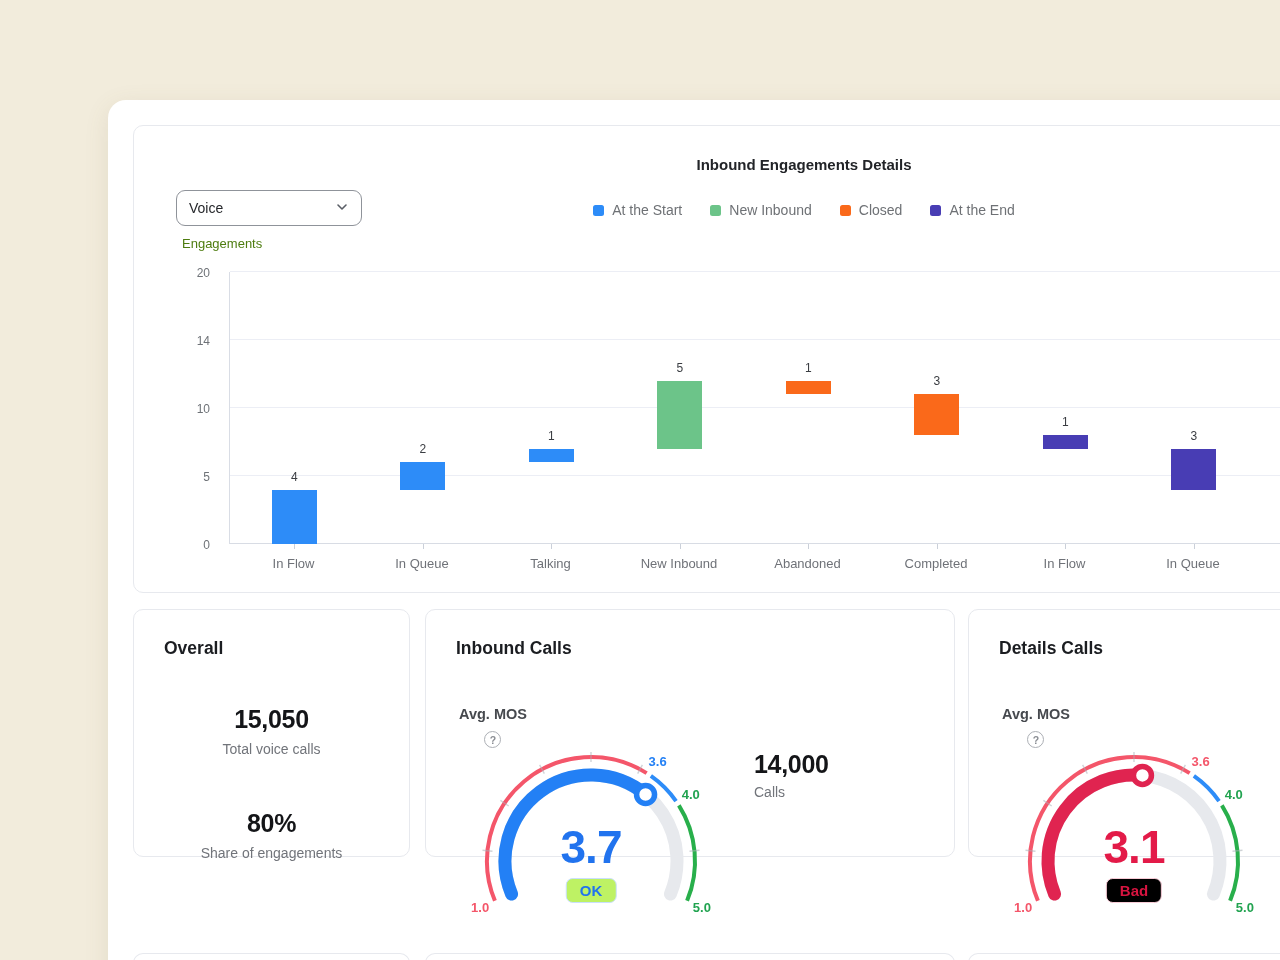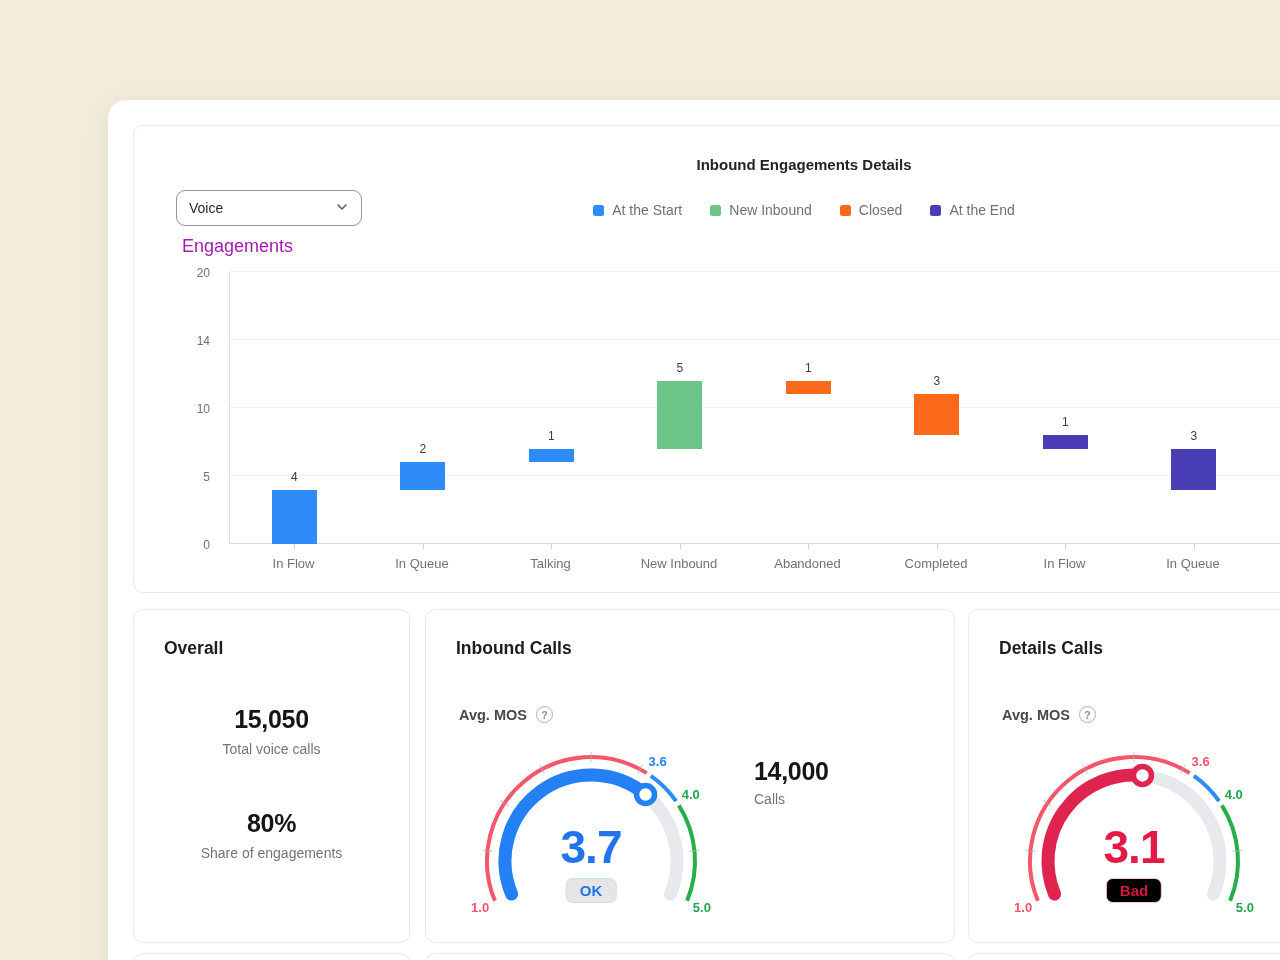--- a/index.html
+++ b/index.html
@@ -30,69 +30,69 @@
     display:flex; justify-content:center; gap:28px;
   }
   .legend-item { display:flex; align-items:center; gap:8px; font-size:14px; color:#6E7175; cursor:pointer; }
   .legend-swatch { width:11px; height:11px; border-radius:2.5px; }
   .select {
     position:absolute; left:42px; top:64px; width:186px; height:36px;
     border:1px solid #8F939A; border-radius:9px;
     display:flex; align-items:center; justify-content:space-between;
     padding:0 12px; font-size:14px; color:#26282C; cursor:pointer; background:#fff;
   }
-  .axis-title { position:absolute; left:48px; top:110px; font-size:18px; color:#a21caf; }
+  .axis-title { position:absolute; left:48px; top:110px; font-size:13px; color:#4d7c0f; }
   .plot {
     position:absolute; left:95px; top:146px; width:1230px; height:272px;
     border-left:1px solid #D9DDE5;
   }
   .gridline { position:absolute; left:0; right:0; height:1px; background:#ECEEF5; }
   .gridline.baseline { background:#D8DCE4; }
   .bar { position:absolute; }
   .bar-value { position:absolute; width:40px; text-align:center; font-size:12px; color:#3A3D42; }
   .xtickmark { position:absolute; width:1px; height:5px; top:272px; background:#CBD0D9; }
   .ylabels { position:absolute; left:36px; top:146px; width:50px; height:272px; }
   .ytick { position:absolute; right:10px; font-size:12px; color:#6E7277; }
   .xlabels { position:absolute; left:95px; top:430px; width:1230px; height:20px; }
   .xtick { position:absolute; width:129px; text-align:center; font-size:13px; color:#6F7278; }
   
-  .stat-card { top:509px; height:334px;padding-left:28px; }
+  .stat-card { top:509px; height:248px;padding-left:28px; }
   #card-overall  { left:25px;  width:277px; }
   #card-inbound  { left:317px; width:530px; }
   #card-outbound { left:860px; width:530px; }
   .card-title { position:absolute; left:30px; top:28px; font-size:17.5px; font-weight:600; color:#1B1D21; }
   .center-stats { position:absolute; left:0; top:95px; width:100%; text-align:center; }
   .big   { font-size:25px; font-weight:700; color:#141518; letter-spacing:-.3px; }
   .muted { font-size:14px; color:#71747A; margin-top:7px; }
   .gap-block { margin-top:52px; }
   .metric-head {
     position:absolute; left:33px; top:96px;
     display:flex; align-items:center; gap:9px;
-    font-size:14.5px; font-weight:700; color:#46494E;
+    font-size:14.5px; font-weight:700; color:#46494E;flex-direction:column;
   }
   .help-icon {
     width:17px; height:17px; border-radius:50%;
     border:1.5px solid #ACAFB5; color:#8A8D93;
     font-size:10.5px; font-weight:700;
     display:flex; align-items:center; justify-content:center;
   }
   
   .gauge { position:absolute; left:15px; top:126px; width:300px; height:200px; }
   .gauge svg { position:absolute; left:0; top:0; }
   .gauge-label { position:absolute; transform:translate(-50%,-50%); font-size:13px; font-weight:700; }
   .gauge-value {
     position:absolute; left:50%; top:84px; transform:translateX(-50%);
     font-size:46px; font-weight:700; letter-spacing:-1px;
   }
   .gauge-badge {
     position:absolute; left:50%; top:142px; transform:translateX(-50%);
     font-size:15px; font-weight:700; padding:3px 13px; border-radius:7px; border:1px solid;
   }
   
-  .side-stats { position:absolute; left:328px; top:147px; width:200px; }
+  .side-stats { position:absolute; left:328px; top:140px; width:200px; }
   .side-stats .muted { margin-top:5px; }
   .stat2 { margin-top:30px; }
   .drill-row { display:flex; align-items:center; gap:14px; margin-top:5px; }
   .pill {
     display:inline-flex; align-items:center; gap:7px;
     background:#F1F2F5; border-radius:9px; padding:6px 12px;
     font-size:13.5px; font-weight:700; color:#26282C; cursor:pointer; white-space:nowrap;
   }
   
   .sliver {
@@ -215,21 +215,21 @@
           <line x1="67.68450838204801" y1="69.9985469310594" x2="59.36981225902255" y2="64.44284460086337" stroke="rgba(170,175,183,0.55)" stroke-width="1.4"></line>
           <line x1="103.33172305422627" y1="37.689794829512834" x2="98.6177556859663" y2="28.87058218602928" stroke="rgba(170,175,183,0.55)" stroke-width="1.4"></line>
           <line x1="150" y1="26" x2="150" y2="16" stroke="rgba(170,175,183,0.55)" stroke-width="1.4"></line>
           <line x1="196.66827694577375" y1="37.68979482951285" x2="201.38224431403373" y2="28.870582186029296" stroke="rgba(170,175,183,0.55)" stroke-width="1.4"></line>
           <line x1="248.5232879405475" y1="115.2963031073735" x2="258.47513520726943" y2="114.31613170407789" stroke="rgba(170,175,183,0.55)" stroke-width="1.4"></line>
           <path d="M70.54636020402933 157.91077518339767A86 86 0 1 1 229.45363979597067 157.91077518339773" stroke="#E7E9ED" stroke-width="13" fill="none" stroke-linecap="round"></path>
           <path d="M70.54636020402933 157.91077518339767A86 86 0 0 1 204.55782243807352 58.52110101080463" stroke="#2380F5" stroke-width="13" fill="none" stroke-linecap="round"></path>
           <circle cx="204.55782243807352" cy="58.52110101080463" r="9" fill="#fff" stroke="#2380F5" stroke-width="5.5"></circle>
         </svg>
       <div class="gauge-value" style="color: rgb(33, 115, 238);">3.7</div>
-      <div class="gauge-badge" style="color: rgb(33, 115, 238); background: #e5e5e5; border-color: rgb(201, 223, 253);">OK</div>
+      <div class="gauge-badge" style="color: rgb(33, 115, 238); background: #bef264; border-color: rgb(201, 223, 253);">OK</div>
     <span class="gauge-label" style="left: 39.1345px; top: 170.922px; color: rgb(244, 86, 106);">1.0</span>
         <span class="gauge-label" style="left: 216.668px; top: 25.2236px; color: rgb(35, 128, 245);">3.6</span>
         <span class="gauge-label" style="left: 249.776px; top: 58.3316px; color: rgb(33, 163, 80);">4.0</span>
         <span class="gauge-label" style="left: 260.866px; top: 170.922px; color: rgb(33, 163, 80);">5.0</span>
       </div>
     <div class="side-stats">
       <div class="big">14,000</div>
       <div class="muted">Calls</div>
     </div>
   </div>

